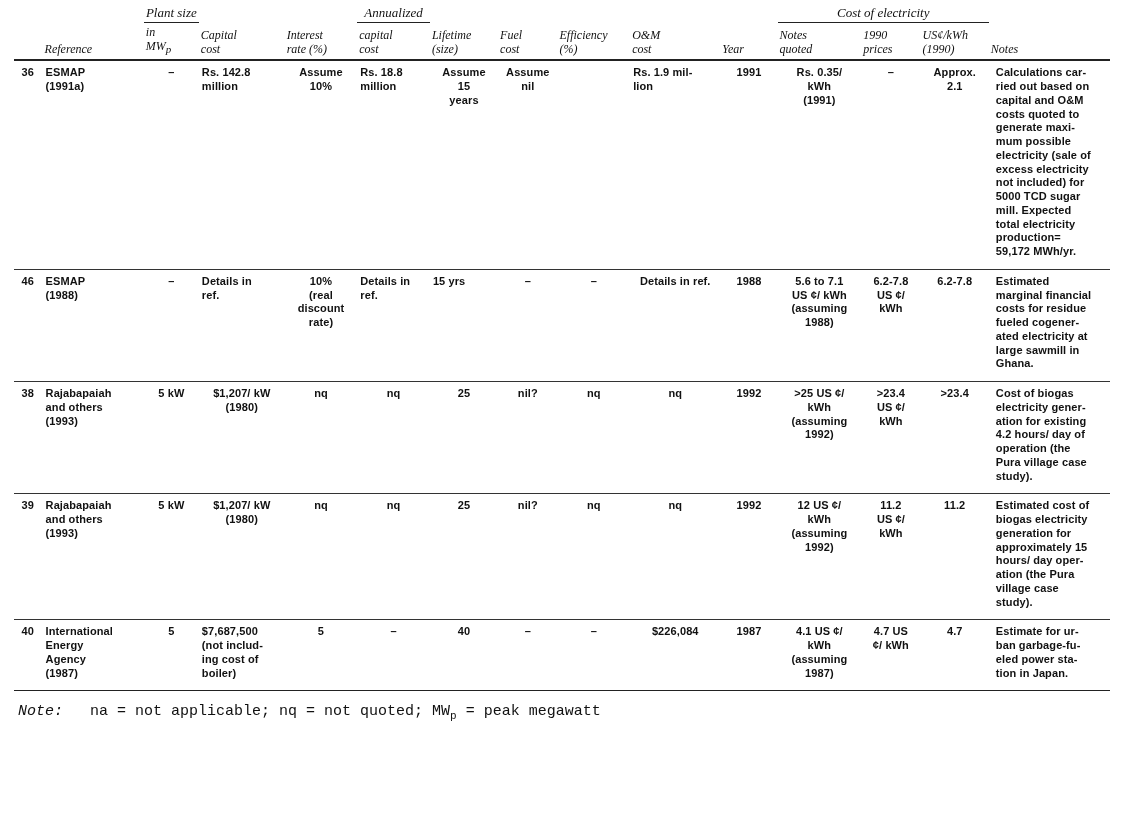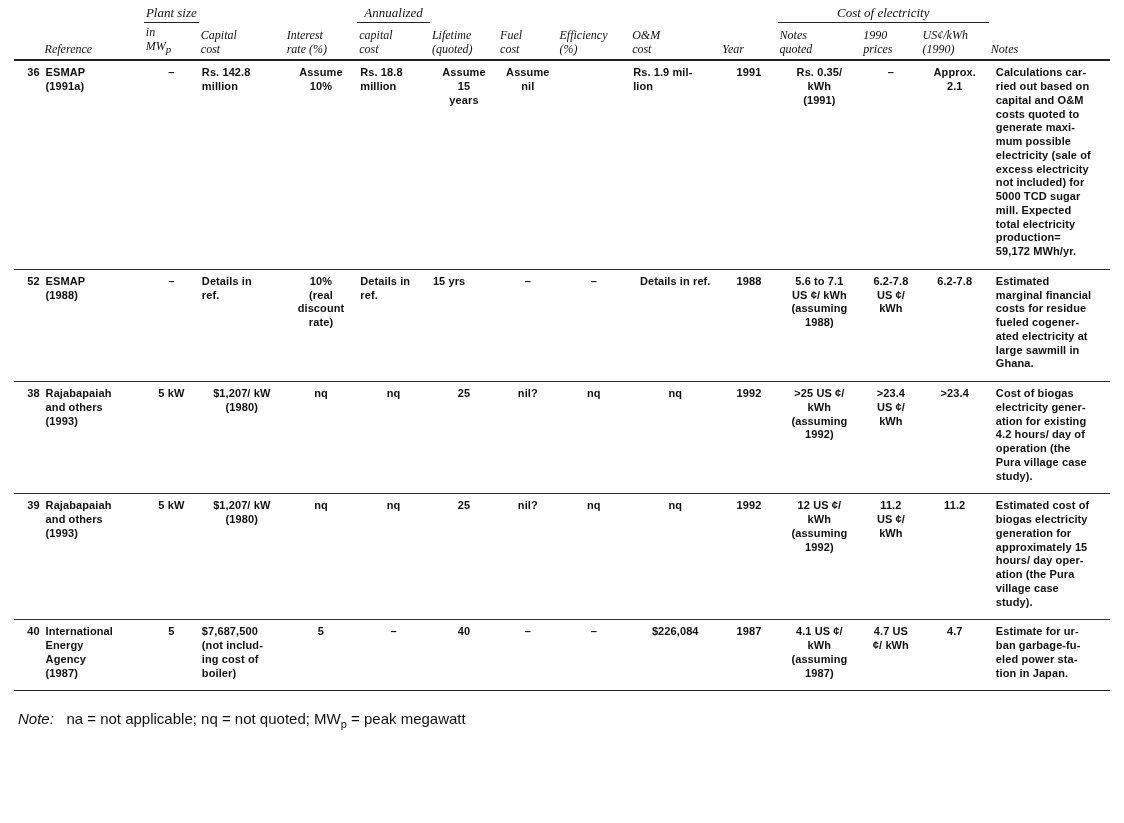--- a/index.html
+++ b/index.html
@@ -57,21 +57,21 @@
   td.c {
     font-size: 11px;
     line-height: 1.25;
     vertical-align: top;
     padding: 5px 3px 10px 3px;
     text-align: center;
     font-weight: 700;
     letter-spacing: 0.1px;
   }
   td.c.num {
-    text-align: right;
+    text-align: center;
     padding-left: 2px;
   }
   td.c.ref {
     text-align: left;
     margin-top: 43px;
   }
   td.c.notes {
     text-align: left;
     font-weight: 700;
     padding-left: 7px;
@@ -79,22 +79,22 @@
   tr.datarow > td {
     border-top: 1.1px solid #333;
   }
   tr.datarow.first > td {
     border-top: none;
   }
   tr.lastrule > td {
     border-bottom: 1.4px solid #222;
   }
   .note {
-    margin-top: 19px;
-    font-family: Liberation Sans, sans-serif;
+    margin-top: 12px;
+    font-family: Liberation Mono, monospace;
     font-size: 15px;
     padding-left: 4px;
   }
   .note i {
     font-style: italic;
   }
   .sub {
     font-size: 11px;
     vertical-align: sub;
   }
@@ -156,21 +156,21 @@
         <td class="hcell">
           <span>Interest</span><br>
           <span class="nb">rate (%)</span>
         </td>
         <td class="hcell">
           <span>capital</span><br>
           <span>cost</span>
         </td>
         <td class="hcell">
           <span>Lifetime</span><br>
-          <span>(quoted)</span>
+          <span>(size)</span>
         </td>
         <td class="hcell">
           <span>Fuel</span><br>
           <span>cost</span>
         </td>
         <td class="hcell">
           <span>Efficiency</span><br>
           <span>(%)</span>
         </td>
         <td class="hcell">
@@ -212,21 +212,21 @@
         <td class="c"></td>
         <td class="c ref">Rs. 1.9 mil-<br>lion</td>
         <td class="c">1991</td>
         <td class="c">Rs. 0.35/<br>kWh<br>(1991)</td>
         <td class="c">–</td>
         <td class="c">Approx.<br>2.1</td>
         <td class="c notes">Calculations car-<br>ried out based on<br>capital and O&amp;M<br>costs quoted to<br>generate maxi-<br>mum possible<br>electricity (sale of<br>excess electricity<br>not included) for<br>5000 TCD sugar<br>mill.  Expected<br>total electricity<br>production=<br>59,172 MWh/yr.</td>
       </tr>
 
       <tr class="datarow">
-        <td class="c num">52</td>
+        <td class="c num">46</td>
         <td class="c ref">ESMAP<br>(1988)</td>
         <td class="c">–</td>
         <td class="c ref">Details in<br>ref.</td>
         <td class="c">10%<br>(real<br>discount<br>rate)</td>
         <td class="c ref">Details in<br>ref.</td>
         <td class="c ref">15 yrs</td>
         <td class="c">–</td>
         <td class="c">–</td>
         <td class="c">Details in ref.</td>
         <td class="c">1988</td>

